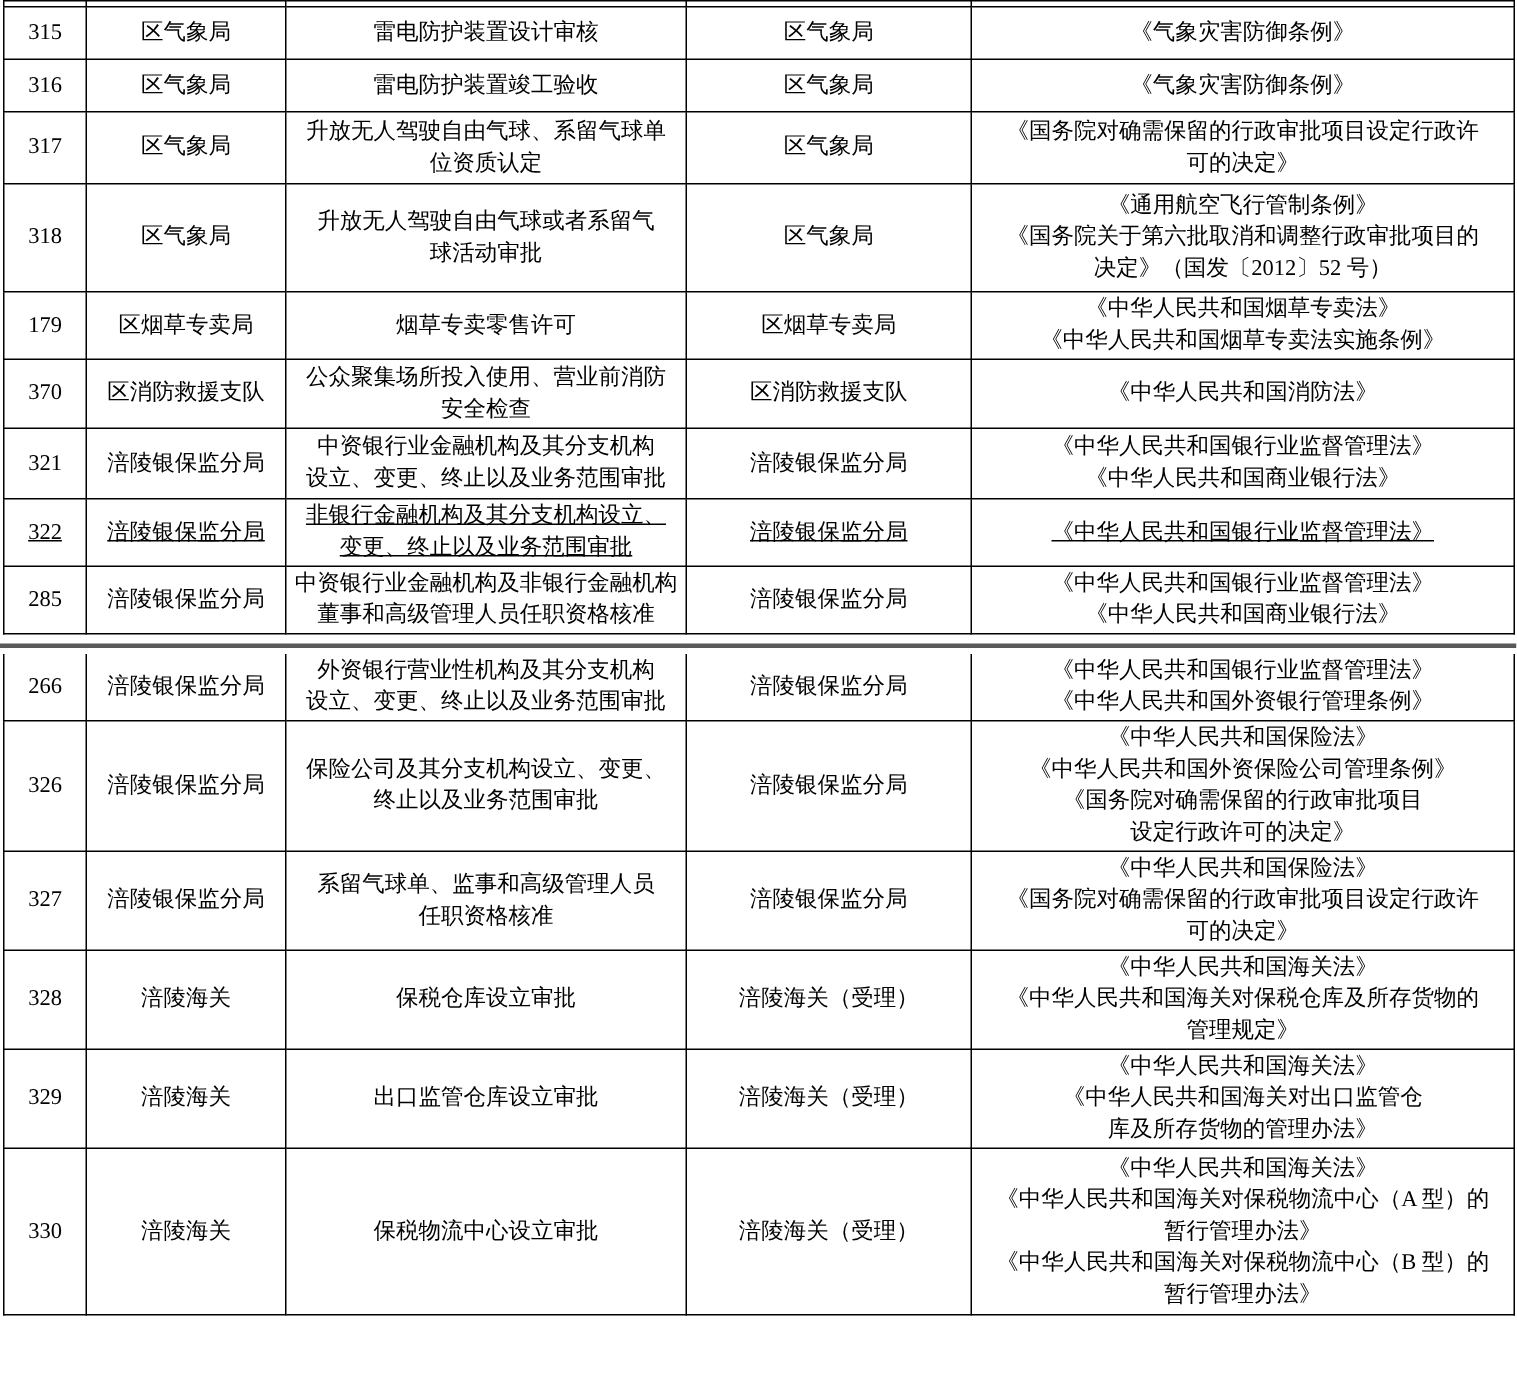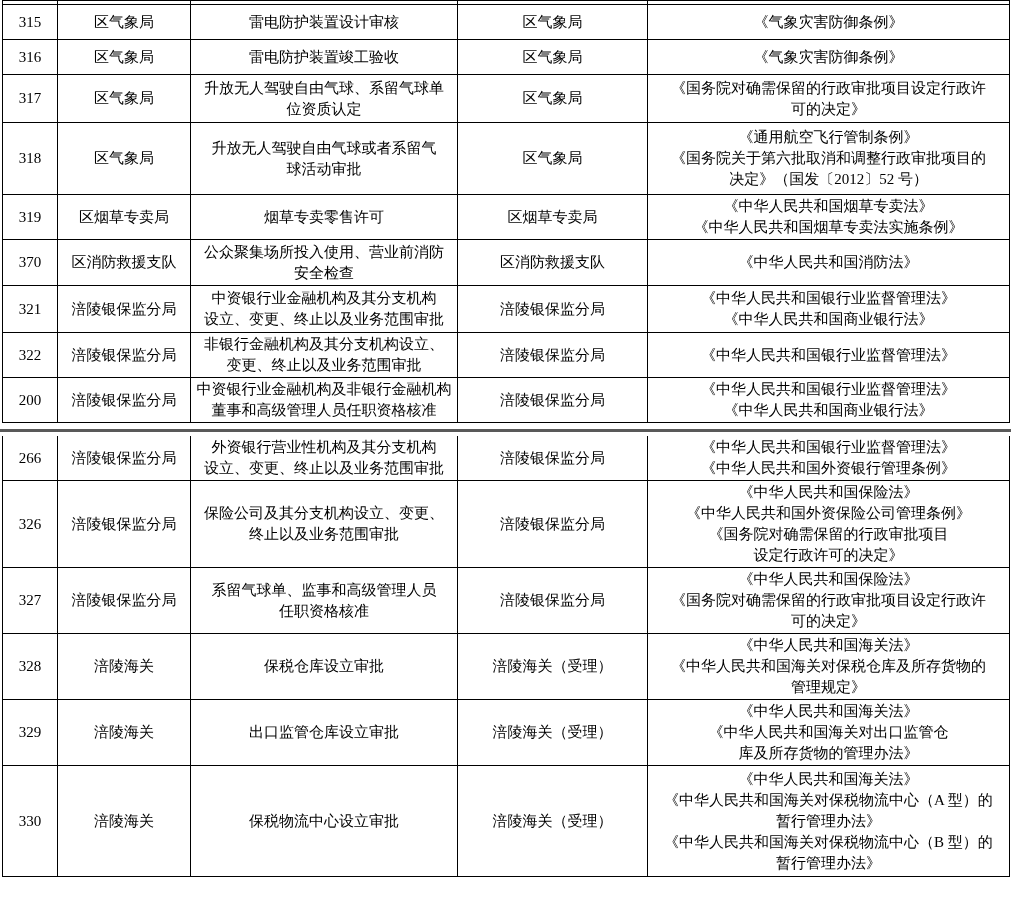--- a/index.html
+++ b/index.html
@@ -104,21 +104,21 @@
           <td class="cell-no">318</td>
           <td class="cell-dept">区气象局</td>
           <td class="cell-item">升放无人驾驶自由气球或者系留气
 球活动审批</td>
           <td class="cell-impl">区气象局</td>
           <td class="cell-legal">《通用航空飞行管制条例》
 《国务院关于第六批取消和调整行政审批项目的
 决定》（国发〔2012〕52 号）</td>
         </tr>
         <tr style="height: 41px;">
-          <td class="cell-no">319</td>
+          <td class="cell-no">179</td>
           <td class="cell-dept">区烟草专卖局</td>
           <td class="cell-item">烟草专卖零售许可</td>
           <td class="cell-impl">区烟草专卖局</td>
           <td class="cell-legal">《中华人民共和国烟草专卖法》
 《中华人民共和国烟草专卖法实施条例》</td>
         </tr>
         <tr style="height: 46px;">
           <td class="cell-no">370</td>
           <td class="cell-dept">区消防救援支队</td>
           <td class="cell-item">公众聚集场所投入使用、营业前消防
@@ -128,30 +128,30 @@
         </tr>
         <tr style="height: 47px;">
           <td class="cell-no">321</td>
           <td class="cell-dept">涪陵银保监分局</td>
           <td class="cell-item">中资银行业金融机构及其分支机构
 设立、变更、终止以及业务范围审批</td>
           <td class="cell-impl">涪陵银保监分局</td>
           <td class="cell-legal">《中华人民共和国银行业监督管理法》
 《中华人民共和国商业银行法》</td>
         </tr>
-        <tr style="height: 44px;">
+        <tr style="height: 44px; text-decoration: underline;">
           <td class="cell-no">322</td>
           <td class="cell-dept">涪陵银保监分局</td>
           <td class="cell-item">非银行金融机构及其分支机构设立、
 变更、终止以及业务范围审批</td>
           <td class="cell-impl">涪陵银保监分局</td>
           <td class="cell-legal">《中华人民共和国银行业监督管理法》</td>
         </tr>
         <tr style="height: 40px;">
-          <td class="cell-no">200</td>
+          <td class="cell-no">285</td>
           <td class="cell-dept">涪陵银保监分局</td>
           <td class="cell-item">中资银行业金融机构及非银行金融机构
 董事和高级管理人员任职资格核准</td>
           <td class="cell-impl">涪陵银保监分局</td>
           <td class="cell-legal">《中华人民共和国银行业监督管理法》
 《中华人民共和国商业银行法》</td>
         </tr>
       </tbody>
   </table>
 

